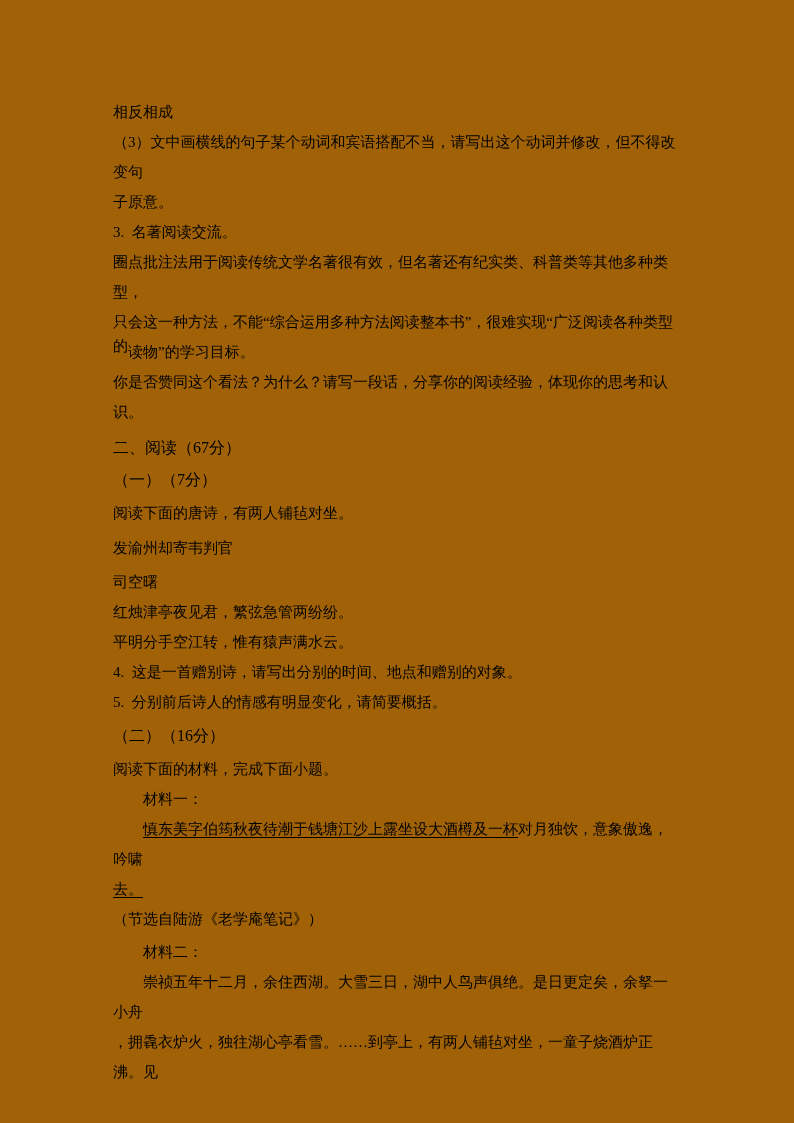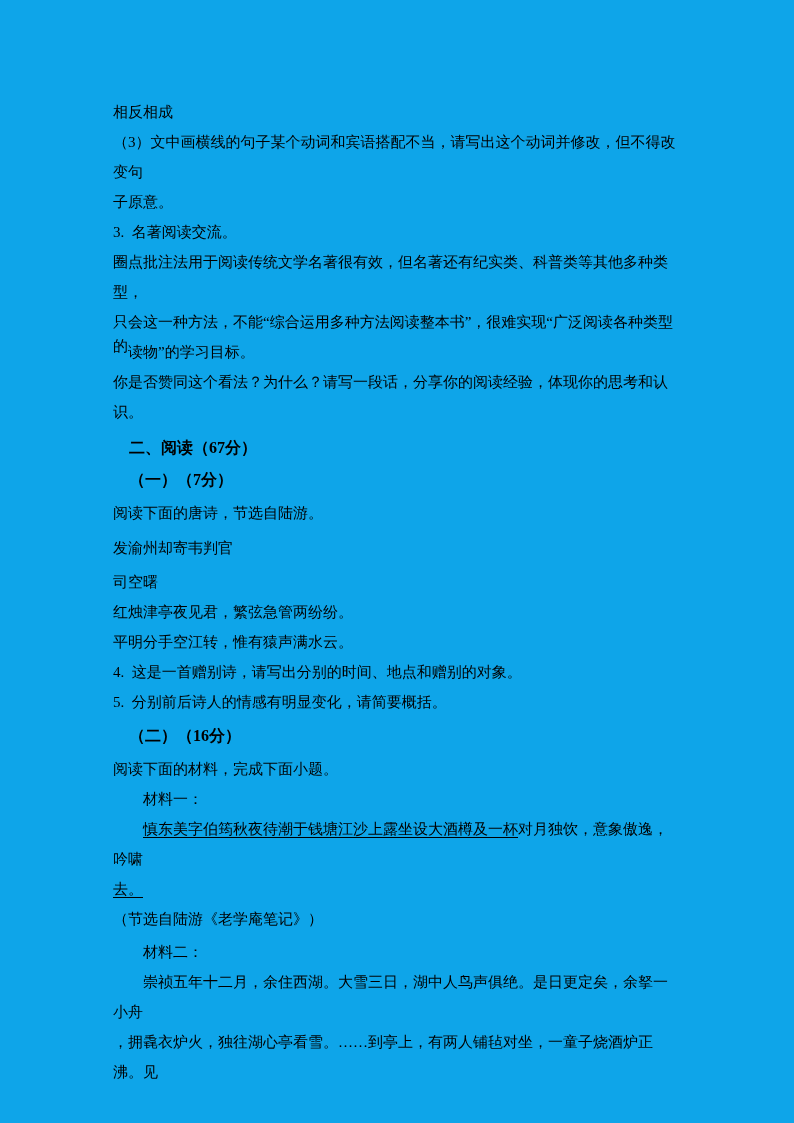--- a/index.html
+++ b/index.html
@@ -1,24 +1,24 @@
 <!DOCTYPE html>
 <html><head>
 <meta charset="utf-8">
 <style>
   html,body{margin:0;padding:0;background:#ffffff;}
   .page{
     width:794px;height:1123px;box-sizing:border-box;
     padding:97px 114px 0 113px;
-    background:#0ea5e9;color:#000000;
+    background:#a16207;color:#000000;
     font-family:"Liberation Serif","DejaVu Serif",serif;
     font-size:15px;line-height:30px;overflow:hidden;
   }
   .line{white-space:pre-wrap;}
-  .b{font-weight:bold;font-size:16px;margin-left:16px;}
+  .b{font-weight:normal;font-size:16px;}
   .center{text-align:left;}
   .right{text-align:left;}
   .ind{text-indent:2em;}
   .u{text-decoration:underline;text-underline-offset:3px;text-decoration-thickness:1px;}
   .raised{position:relative;top:-6px;}
   .mt2{margin-top:2px;} .mt3{margin-top:3px;} .mt4{margin-top:4px;} .mt5{margin-top:5px;} .mt6{margin-top:6px;}
 </style>
 </head>
 <body>
 
@@ -29,21 +29,21 @@
   <div class="line">子原意。</div>
   <div class="line">3.  名著阅读交流。</div>
   <div class="line">圈点批注法用于阅读传统文学名著很有效，但名著还有纪实类、科普类等其他多种类型，</div>
   <div class="line">只会这一种方法，不能“综合运用多种方法阅读整本书”，很难实现“广泛阅读各种类型</div>
   <div class="line"><span class="raised">的</span><span>读物”的学习目标。</span></div>
   <div class="line">你是否赞同这个看法？为什么？请写一段话，分享你的阅读经验，体现你的思考和认识。</div>
 
   <div class="line b mt6">二、阅读（67分）</div>
   <div class="line b mt2">（一）（7分）</div>
 
-  <div class="line mt3">阅读下面的唐诗，节选自陆游。</div>
+  <div class="line mt3">阅读下面的唐诗，有两人铺毡对坐。</div>
   <div class="line center mt5">发渝州却寄韦判官</div>
   <div class="line center mt4">司空曙</div>
   <div class="line center">红烛津亭夜见君，繁弦急管两纷纷。</div>
   <div class="line center">平明分手空江转，惟有猿声满水云。</div>
   <div class="line">4.  这是一首赠别诗，请写出分别的时间、地点和赠别的对象。</div>
   <div class="line">5.  分别前后诗人的情感有明显变化，请简要概括。</div>
 
   <div class="line b mt4">（二）（16分）</div>
   <div class="line mt3">阅读下面的材料，完成下面小题。</div>
 

